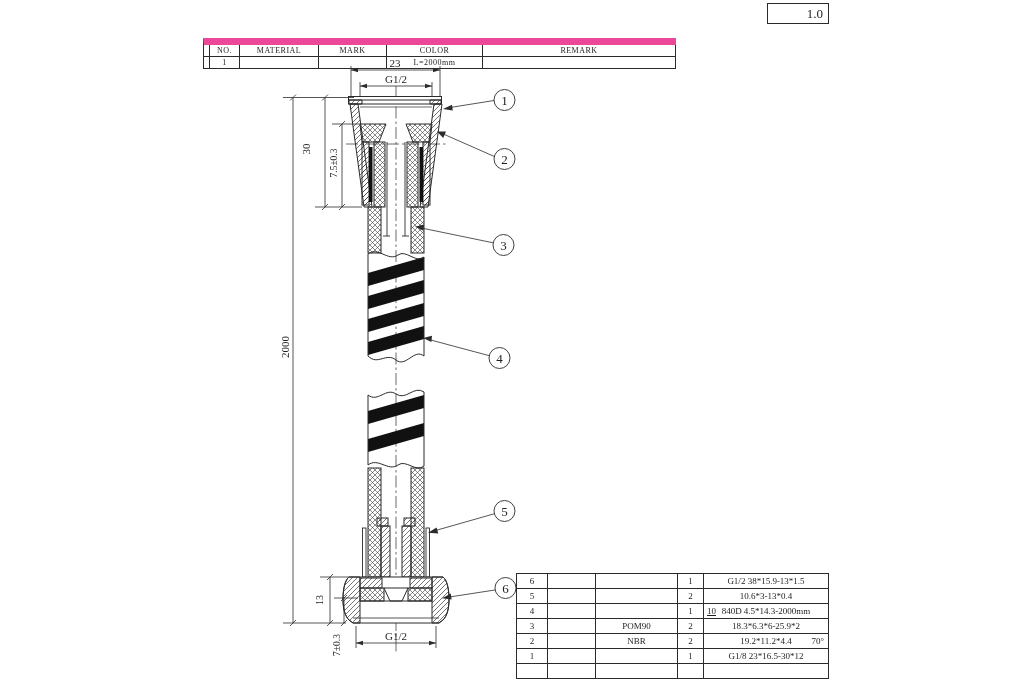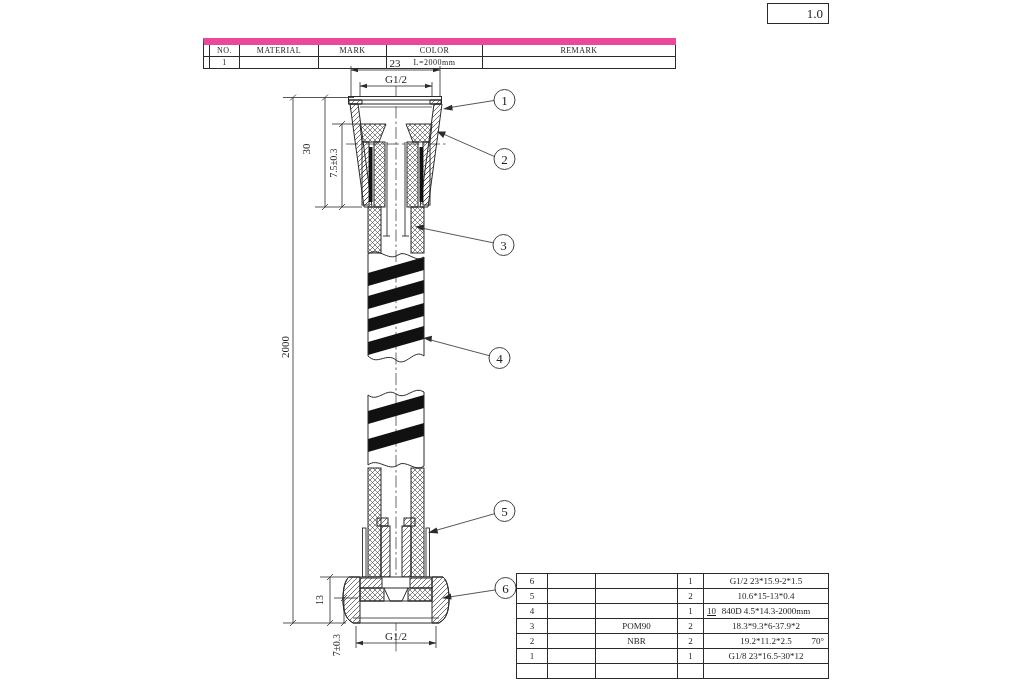--- a/index.html
+++ b/index.html
@@ -241,61 +241,61 @@
 </div>
 
 <div class="parts-table">
 
   <div class="cell">6</div>
   <div class="cell"></div>
   <div class="cell"></div>
   <div class="cell">1</div>
   <div class="cell">
         <span class="rp"></span>
-        <span>G1/2 23*15.9-2*1.5</span>
+        <span>G1/2 38*15.9-13*1.5</span>
         <span class="rs"></span>
       </div>
 
   <div class="cell">5</div>
   <div class="cell"></div>
   <div class="cell"></div>
   <div class="cell">2</div>
   <div class="cell">
         <span class="rp"></span>
-        <span>10.6*15-13*0.4</span>
+        <span>10.6*3-13*0.4</span>
         <span class="rs"></span>
       </div>
 
   <div class="cell">4</div>
   <div class="cell"></div>
   <div class="cell"></div>
   <div class="cell">1</div>
   <div class="cell">
         <span class="rp">10</span>
         <span>840D 4.5*14.3-2000mm</span>
         <span class="rs"></span>
       </div>
 
   <div class="cell">3</div>
   <div class="cell"></div>
   <div class="cell">POM90</div>
   <div class="cell">2</div>
   <div class="cell">
         <span class="rp"></span>
-        <span>18.3*9.3*6-37.9*2</span>
+        <span>18.3*6.3*6-25.9*2</span>
         <span class="rs"></span>
       </div>
 
   <div class="cell">2</div>
   <div class="cell"></div>
   <div class="cell">NBR</div>
   <div class="cell">2</div>
   <div class="cell">
         <span class="rp"></span>
-        <span>19.2*11.2*2.5</span>
+        <span>19.2*11.2*4.4</span>
         <span class="rs">70°</span>
       </div>
 
   <div class="cell">1</div>
   <div class="cell"></div>
   <div class="cell"></div>
   <div class="cell">1</div>
   <div class="cell">
         <span class="rp"></span>
         <span>G1/8 23*16.5-30*12</span>

